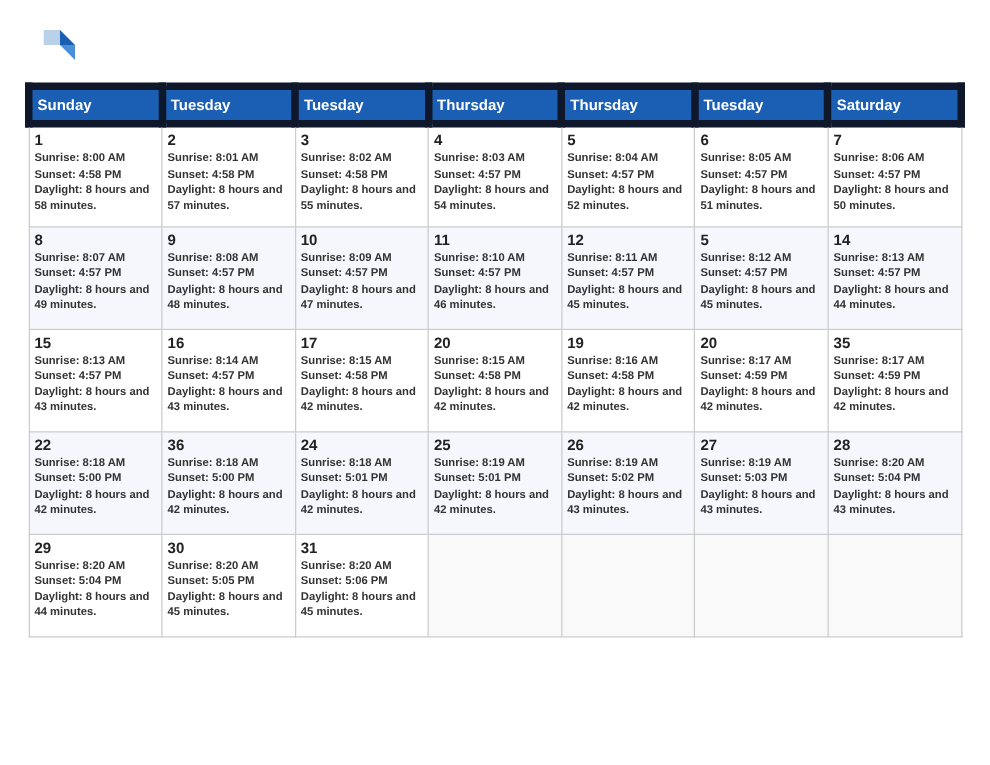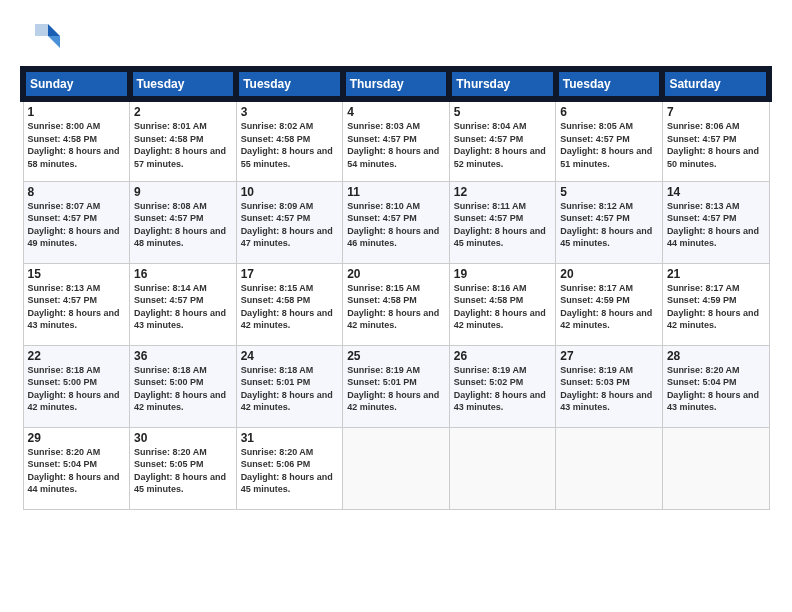--- a/index.html
+++ b/index.html
@@ -289,21 +289,21 @@
       </td>
           <td>
         <span class="day-number">20</span>
         <div class="cell-info">
           Sunrise: 8:17 AM<br>
           Sunset: 4:59 PM<br>
           Daylight: 8 hours and 42 minutes.
         </div>
       </td>
           <td>
-        <span class="day-number">21</span>
+        <span class="day-number">35</span>
         <div class="cell-info">
           Sunrise: 8:17 AM<br>
           Sunset: 4:59 PM<br>
           Daylight: 8 hours and 42 minutes.
         </div>
       </td>
         </tr>
         <tr>
           <td>
         <span class="day-number">22</span>

